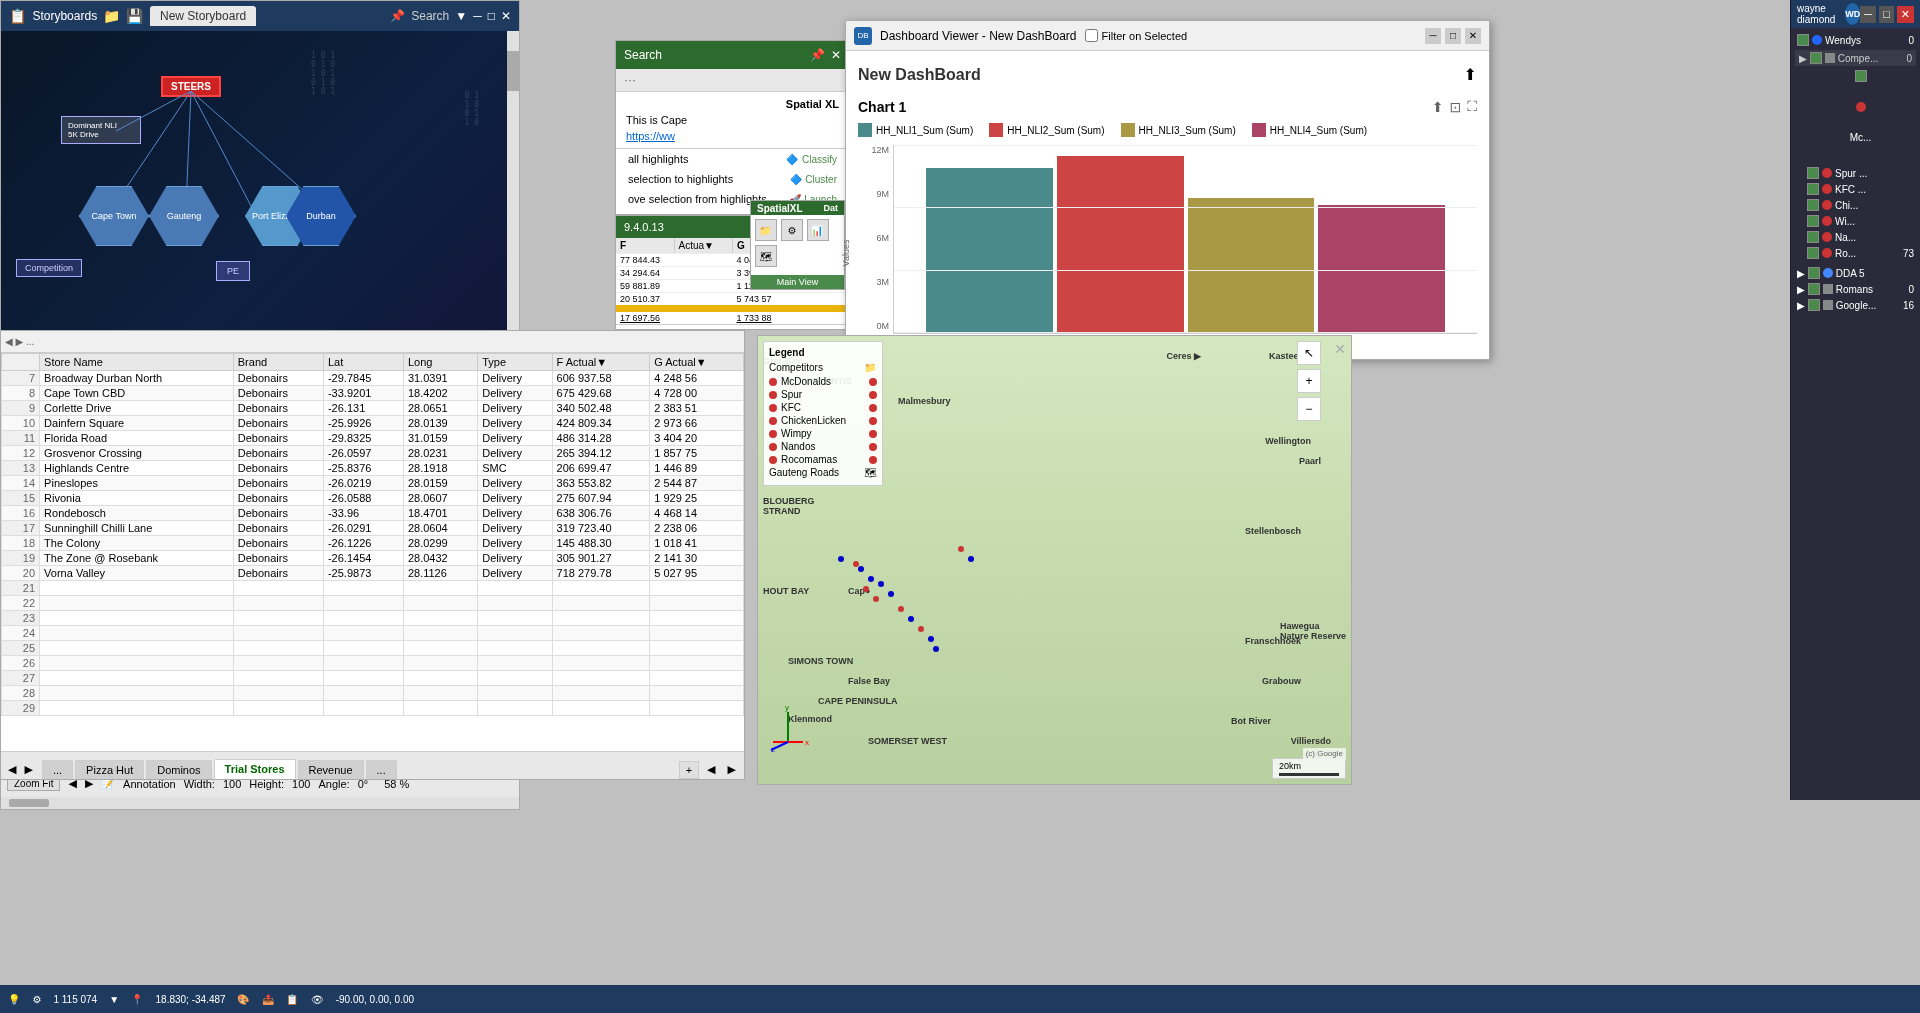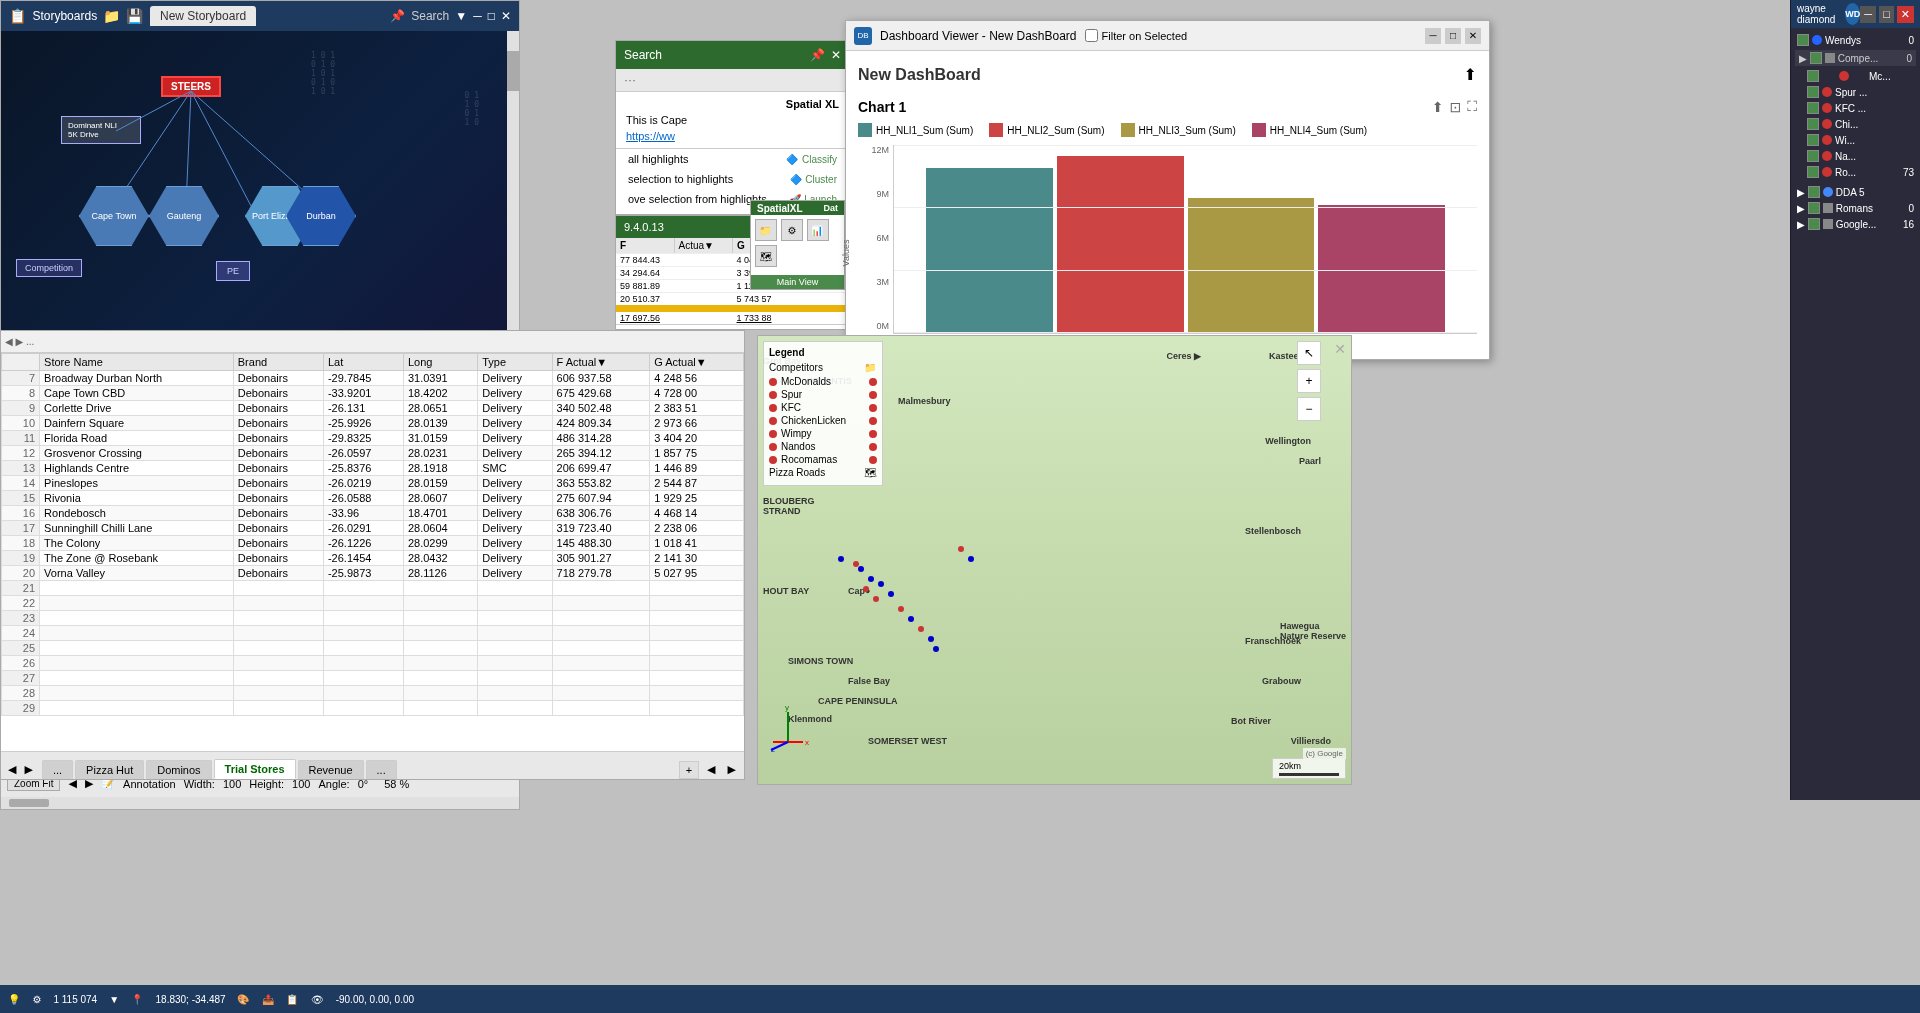--- a/index.html
+++ b/index.html
@@ -746,21 +746,21 @@
         <div class="legend-dot" style="background:#cc3333;"></div>
         <span>Nandos</span>
         <div class="legend-dot" style="background:#cc3333; margin-left:auto;"></div>
       </div>
       <div class="legend-item">
         <div class="legend-dot" style="background:#cc3333;"></div>
         <span>Rocomamas</span>
         <div class="legend-dot" style="background:#cc3333; margin-left:auto;"></div>
       </div>
       <div class="legend-item">
-        <span>Pizza Roads</span>
+        <span>Gauteng Roads</span>
         <span style="margin-left:auto;">🗺</span>
       </div>
     </div>
 
     <div style="position:absolute; top:5px; right:30px; display:flex; flex-direction:column; gap:4px;">
       <button style="width:24px; height:24px; background:white; border:1px solid #ccc; cursor:pointer; font-size:12px;">↖</button>
       <button style="width:24px; height:24px; background:white; border:1px solid #ccc; cursor:pointer; font-size:12px;">+</button>
       <button style="width:24px; height:24px; background:white; border:1px solid #ccc; cursor:pointer; font-size:12px;">−</button>
       <span style="position:absolute; top:0; right:-25px; cursor:pointer; font-size:14px; color:#aaa;">✕</span>
     </div>
@@ -809,21 +809,21 @@
       <div style="display:flex; align-items:center; gap:3px;">
         <span style="cursor:pointer;">▶</span>
         <div style="width:12px; height:12px; border:1px solid #888; background:#4a8a4a;"></div>
         <div style="width:10px; height:10px; background:#888;"></div>
         <span>Compe...</span>
         <span style="margin-left:auto;">0</span>
       </div>
     </div>
 
     <div id="right-panel-rows">
-        <div style="display: flex; align-items: center; gap: 20px; padding: 2px 2px 2px 12px;">
+        <div style="display: flex; align-items: center; gap: 20px; padding: 2px 2px 2px 12px; flex-direction: column;">
     <div style="width:12px; height:12px; border:1px solid #888; background:#4a8a4a;"></div>
     <div style="width:10px; height:10px; background:#cc3333; border-radius:50%;"></div>
     <span>Mc...</span>
     <span style="margin-left:auto;"></span>
   </div>
         <div style="display: flex; align-items: center; gap: 3px; padding: 2px 2px 2px 12px;">
     <div style="width:12px; height:12px; border:1px solid #888; background:#4a8a4a;"></div>
     <div style="width:10px; height:10px; background:#cc3333; border-radius:50%;"></div>
     <span>Spur ...</span>
     <span style="margin-left:auto;"></span>

